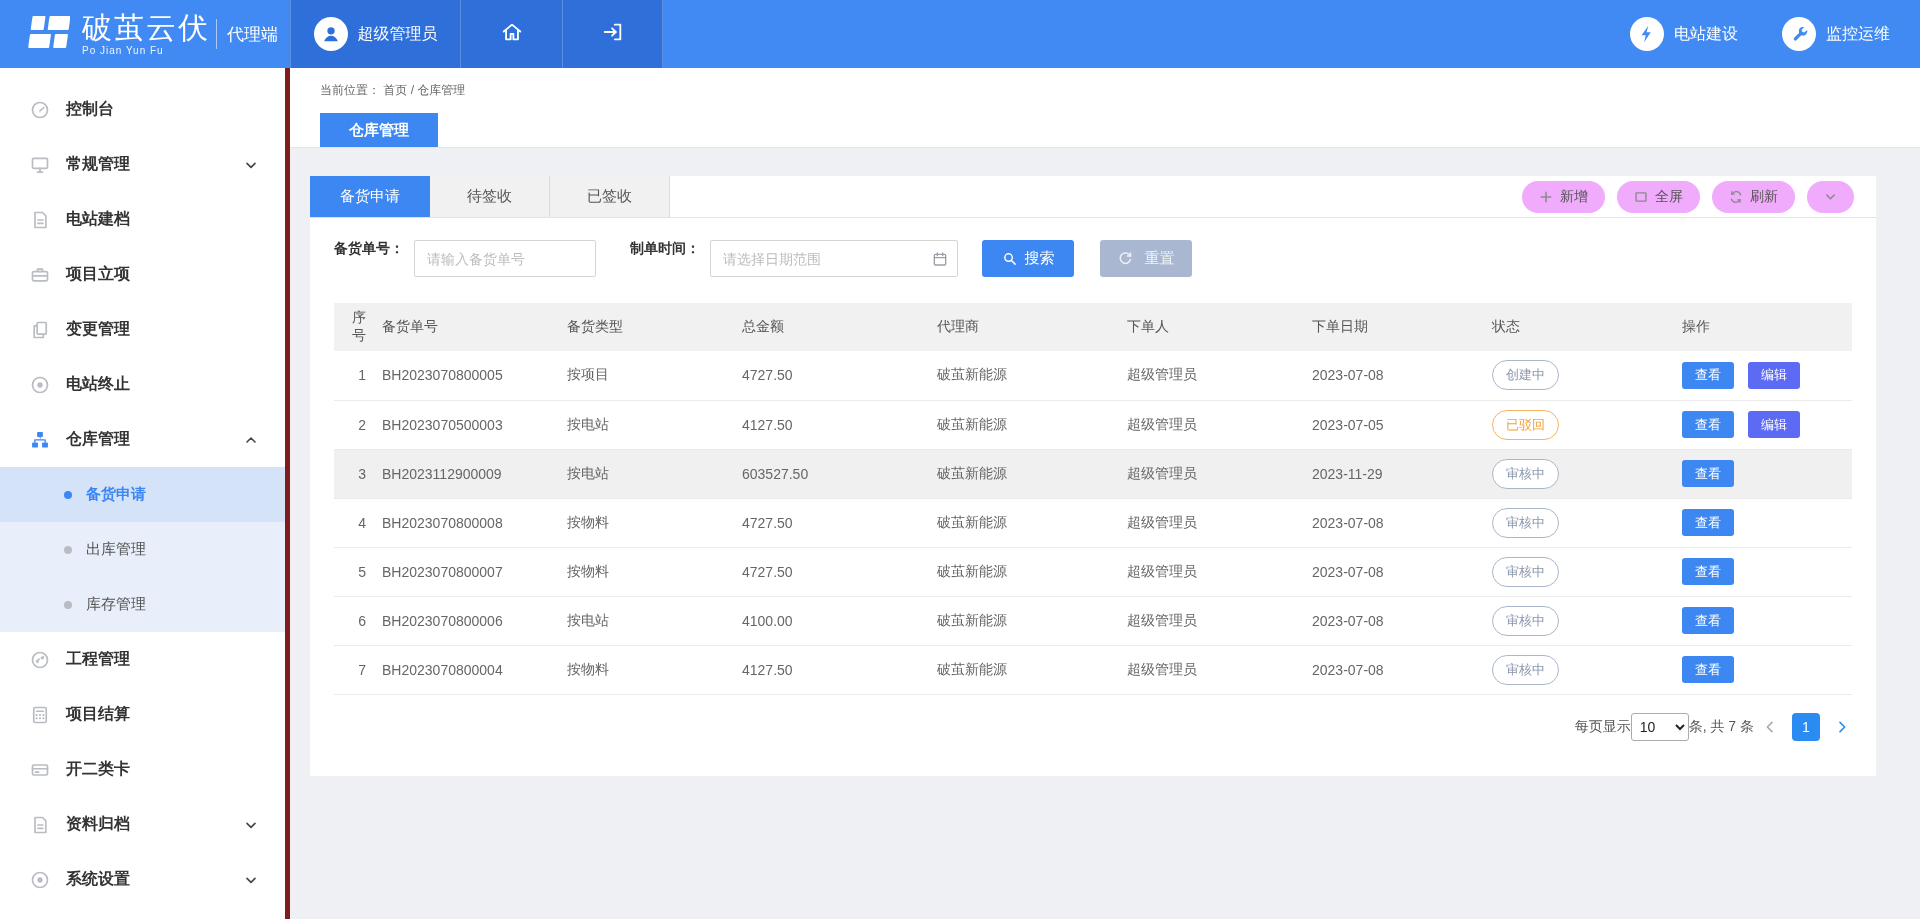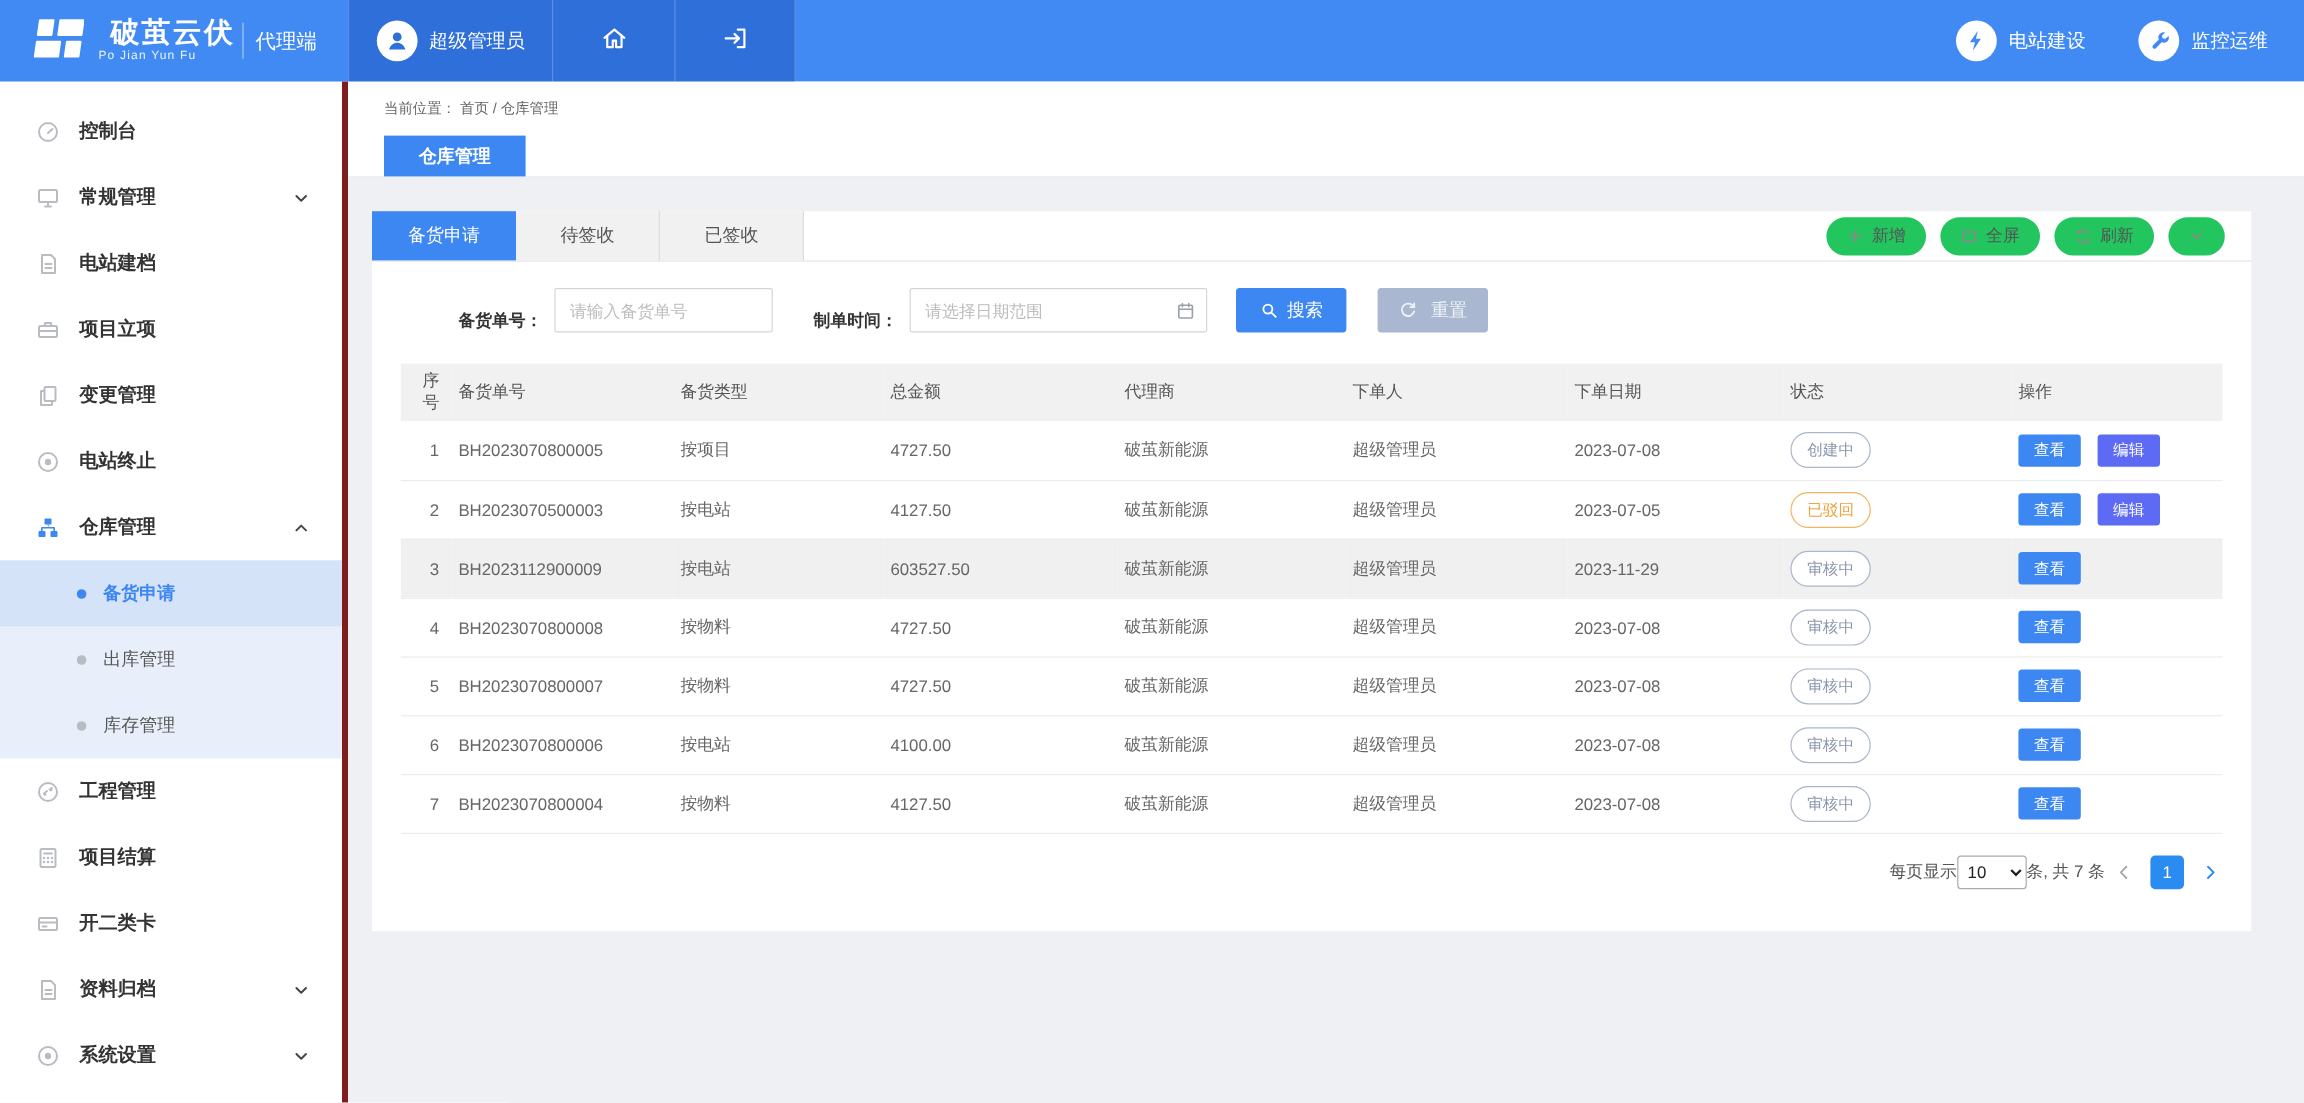--- a/index.html
+++ b/index.html
@@ -4,21 +4,21 @@
 <style>
   * { margin:0; padding:0; box-sizing:border-box; }
   body { font-family:"Liberation Sans","DejaVu Sans",sans-serif; }
   .app { width:1920px; height:919px; overflow:hidden; display:flex; flex-direction:column; background:#eef0f4; }
 
   
   .header { height:68px; display:flex; align-items:stretch; background:#418af3; color:#fff; flex:0 0 auto; }
   .logo-sec { width:290px; display:flex; align-items:center; padding-left:26px; background:#418af3; }
   .logo-mark { margin-right:12px; flex:0 0 auto; }
   .logo-text { line-height:1.05; }
-  .logo-title { font-size:24px; font-weight:bold; letter-spacing:2px;margin-left:10px; }
+  .logo-title { font-size:30px; font-weight:normal; letter-spacing:2px; }
   .logo-sub { font-size:10px; letter-spacing:1px; opacity:.9; margin-top:2px; }
   .portal { display:flex; align-items:center; font-size:17px; padding-left:10px; border-left:1px solid rgba(255,255,255,.55); margin-left:6px; height:30px; align-self:center; }
   .hdr-dark { display:flex; background:#2e6fd9; }
   .hdr-cell { display:flex; align-items:center; justify-content:center; border-left:1px solid rgba(255,255,255,.22); }
   .hdr-user { width:170px; gap:10px; }
   .hdr-home { width:102px; }
   .hdr-logout { width:101px; border-right:1px solid rgba(255,255,255,.22); }
   .avatar-circle { width:34px; height:34px; border-radius:50%; background:#fff; display:flex; align-items:center; justify-content:center; color:#2e6fd9; }
   .hdr-user-name { font-size:16px; }
   .hdr-spacer { flex:1; }
@@ -48,25 +48,25 @@
   .breadcrumb { font-size:12px; color:#666; padding:14px 0 0 30px; }
   .page-tab { position:absolute; left:30px; bottom:0; width:118px; height:34px; background:#3d87f2; color:#fff; font-size:15px; font-weight:bold; display:flex; align-items:center; justify-content:center; cursor:pointer; }
   .content { flex:1; overflow:hidden; padding:28px 44px 0 20px; }
   .card { background:#fff; min-height:600px; }
 
   
   .tabs-row { display:flex; align-items:center; border-bottom:1px solid #e3e3e3; }
   .tab { height:41px; min-width:120px; padding:0 26px; display:flex; align-items:center; justify-content:center; font-size:15px; background:#f1f1f1; color:#555; border-right:1px solid #dcdcdc; cursor:pointer; }
   .tab.active { background:#3d87f2; color:#fff; border-right:none; }
   .toolbar { margin-left:auto; display:flex; align-items:center; gap:12px; padding-right:22px; }
-  .pill { height:32px; border-radius:16px; background:#22c55e; color:#555; font-size:14px; display:flex; align-items:center; gap:7px; padding:0 17px; cursor:pointer; }
+  .pill { height:32px; border-radius:16px; background:#f0abfc; color:#555; font-size:14px; display:flex; align-items:center; gap:7px; padding:0 17px; cursor:pointer; }
   .pill .p-icon { color:#8a8a8a; display:flex; }
 
   
-  .search-row { display:flex; align-items:flex-end; padding:22px 24px 20px 24px; gap:10px;margin-left:48px; }
+  .search-row { display:flex; align-items:flex-start; padding:22px 24px 20px 24px; gap:10px; }
   .f-label { font-size:14px; font-weight:bold; color:#333; }
   .f-input { position:relative; display:flex; align-items:center; }
   .f-input input { height:37px; border:1px solid #d5d5d5; border-radius:2px; font-size:14px; padding:0 12px; color:#333; outline:none; font-family:inherit; }
   .f-input input::placeholder { color:#bdbdbd; }
   .inp-order { width:182px; }
   .inp-date { width:248px; padding-right:34px !important; }
   .cal-icon { position:absolute; right:10px; color:#9aa0a8; display:flex; pointer-events:none; }
   .gap24 { width:14px; }
   .btn { height:37px; border:none; border-radius:3px; font-size:15px; display:flex; align-items:center; justify-content:center; gap:8px; cursor:pointer; font-family:inherit; }
   .btn-search { width:92px; background:#3d87f2; color:#fff; margin-left:14px; }

